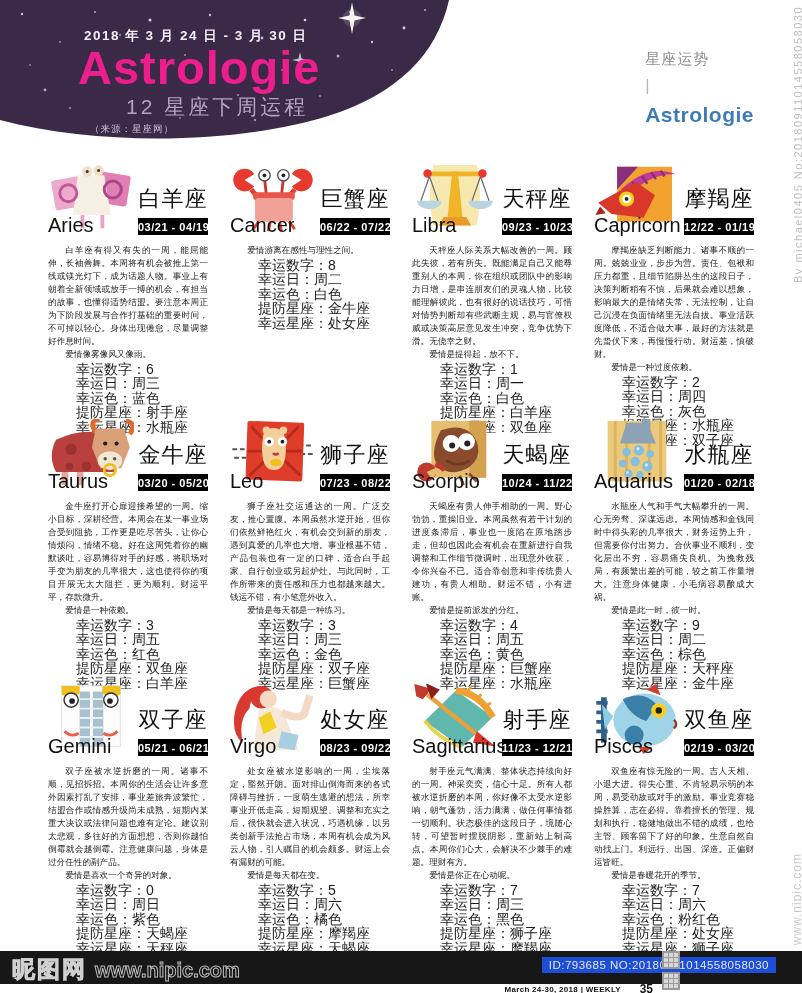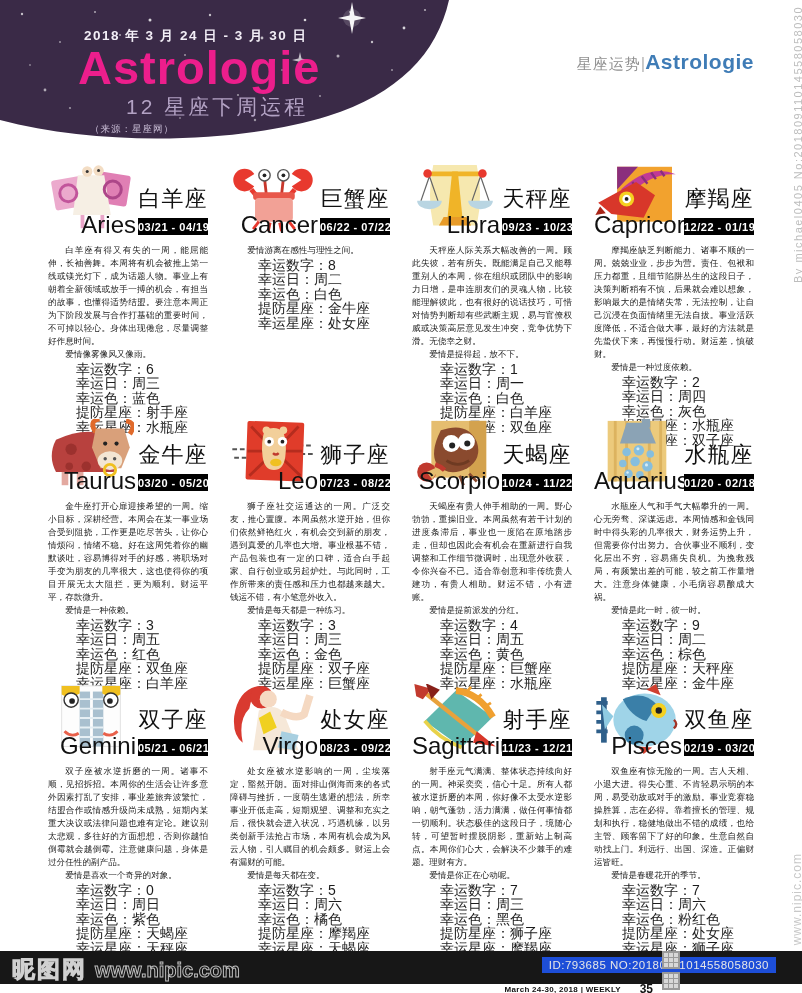--- a/index.html
+++ b/index.html
@@ -7,38 +7,38 @@
     width:802px;height:993px;position:relative;background:#ffffff;overflow:hidden;
     font-family:"Liberation Sans","DejaVu Sans",sans-serif;color:#222;
   }
   
   .header{position:absolute;top:0;left:0;width:802px;height:170px;}
   .header svg{display:block;}
   .hdr-date{position:absolute;left:84px;top:27px;color:#f2eef6;font-size:13.5px;font-weight:bold;letter-spacing:1.5px;}
   .hdr-title{position:absolute;left:78px;top:40px;font-size:47px;font-weight:800;letter-spacing:1px;}
   .hdr-sub{position:absolute;left:86px;top:93px;font-size:21px;color:#b3a2c4;letter-spacing:3px;margin-left:40px;}
   .hdr-src{position:absolute;left:90px;top:123px;font-size:9.5px;color:#c9bdd6;letter-spacing:1px;}
-  .section-head{position:absolute;top:50px;right:48px;display:flex;align-items:baseline;}
+  .section-head{position:absolute;top:50px;right:48px;display:flex;align-items:baseline;gap:7px;flex-direction:column;}
   .section-cn{color:#8f8f8f;font-size:15px;letter-spacing:1px;}
   .section-sep{color:#b5b5b5;font-size:17px;}
   .section-en{font-weight:bold;font-size:21px;letter-spacing:.5px;}
   
   .wm-side{position:absolute;right:-2px;top:6px;writing-mode:vertical-rl;transform:rotate(180deg);
     color:#bdbdbd;font-size:11px;letter-spacing:1.5px;white-space:nowrap;}
   .wm-site{position:absolute;right:-2px;bottom:48px;writing-mode:vertical-rl;transform:rotate(180deg);
     color:#c8c8c8;font-size:12px;letter-spacing:1px;}
   
   .grid{position:absolute;left:48px;top:163px;width:712px;display:grid;
     grid-template-columns:repeat(4,160px);column-gap:22px;grid-template-rows:256px 265px 1fr;}
   .card{position:relative;}
   .card-head{display:grid;grid-template-columns:88px 70px;grid-template-rows:50px 26px;column-gap:2px;margin-bottom:5px;}
   .icon{grid-area:1/1/3/2;height:72px;}
   .icon svg{width:86px;height:70px;}
   .cn{grid-area:1/2/2/3;align-self:end;font-size:22px;color:#111;letter-spacing:1px;white-space:nowrap;text-align:center;line-height:1;padding-bottom:3px;}
-  .en{grid-area:2/1/3/2;font-size:24px;color:#111;text-align:right;white-space:nowrap;line-height:24px;}
+  .en{grid-area:2/1/3/2;font-size:20px;color:#111;text-align:left;white-space:nowrap;line-height:24px;}
   .date{grid-area:2/2/3/3;align-self:center;background:#000;color:#fff;font-weight:bold;font-size:11px;
     text-align:center;padding:3px 0 2px;letter-spacing:.5px;white-space:nowrap;}
   .fore{font-size:8.6px;line-height:13px;text-align:justify;text-indent:2em;margin:0;color:#1c1c1c;}
   .love{font-size:8.6px;line-height:13.5px;text-indent:2em;margin:0;color:#1c1c1c;}
   .stat{font-size:14px;line-height:14.5px;text-indent:2em;margin:0;color:#1c1c1c;}
   
   .footer{position:absolute;left:0;bottom:0;width:683px;height:42px;}
   .footer-dark{position:absolute;left:0;bottom:9px;width:802px;height:33px;background:#171717;}
   .logo{position:absolute;left:12px;top:3px;display:flex;align-items:baseline;gap:8px;}
   .logo-cn{font-size:23px;font-weight:bold;color:#171717;-webkit-text-stroke:1px #d0d0d0;letter-spacing:2px;}

